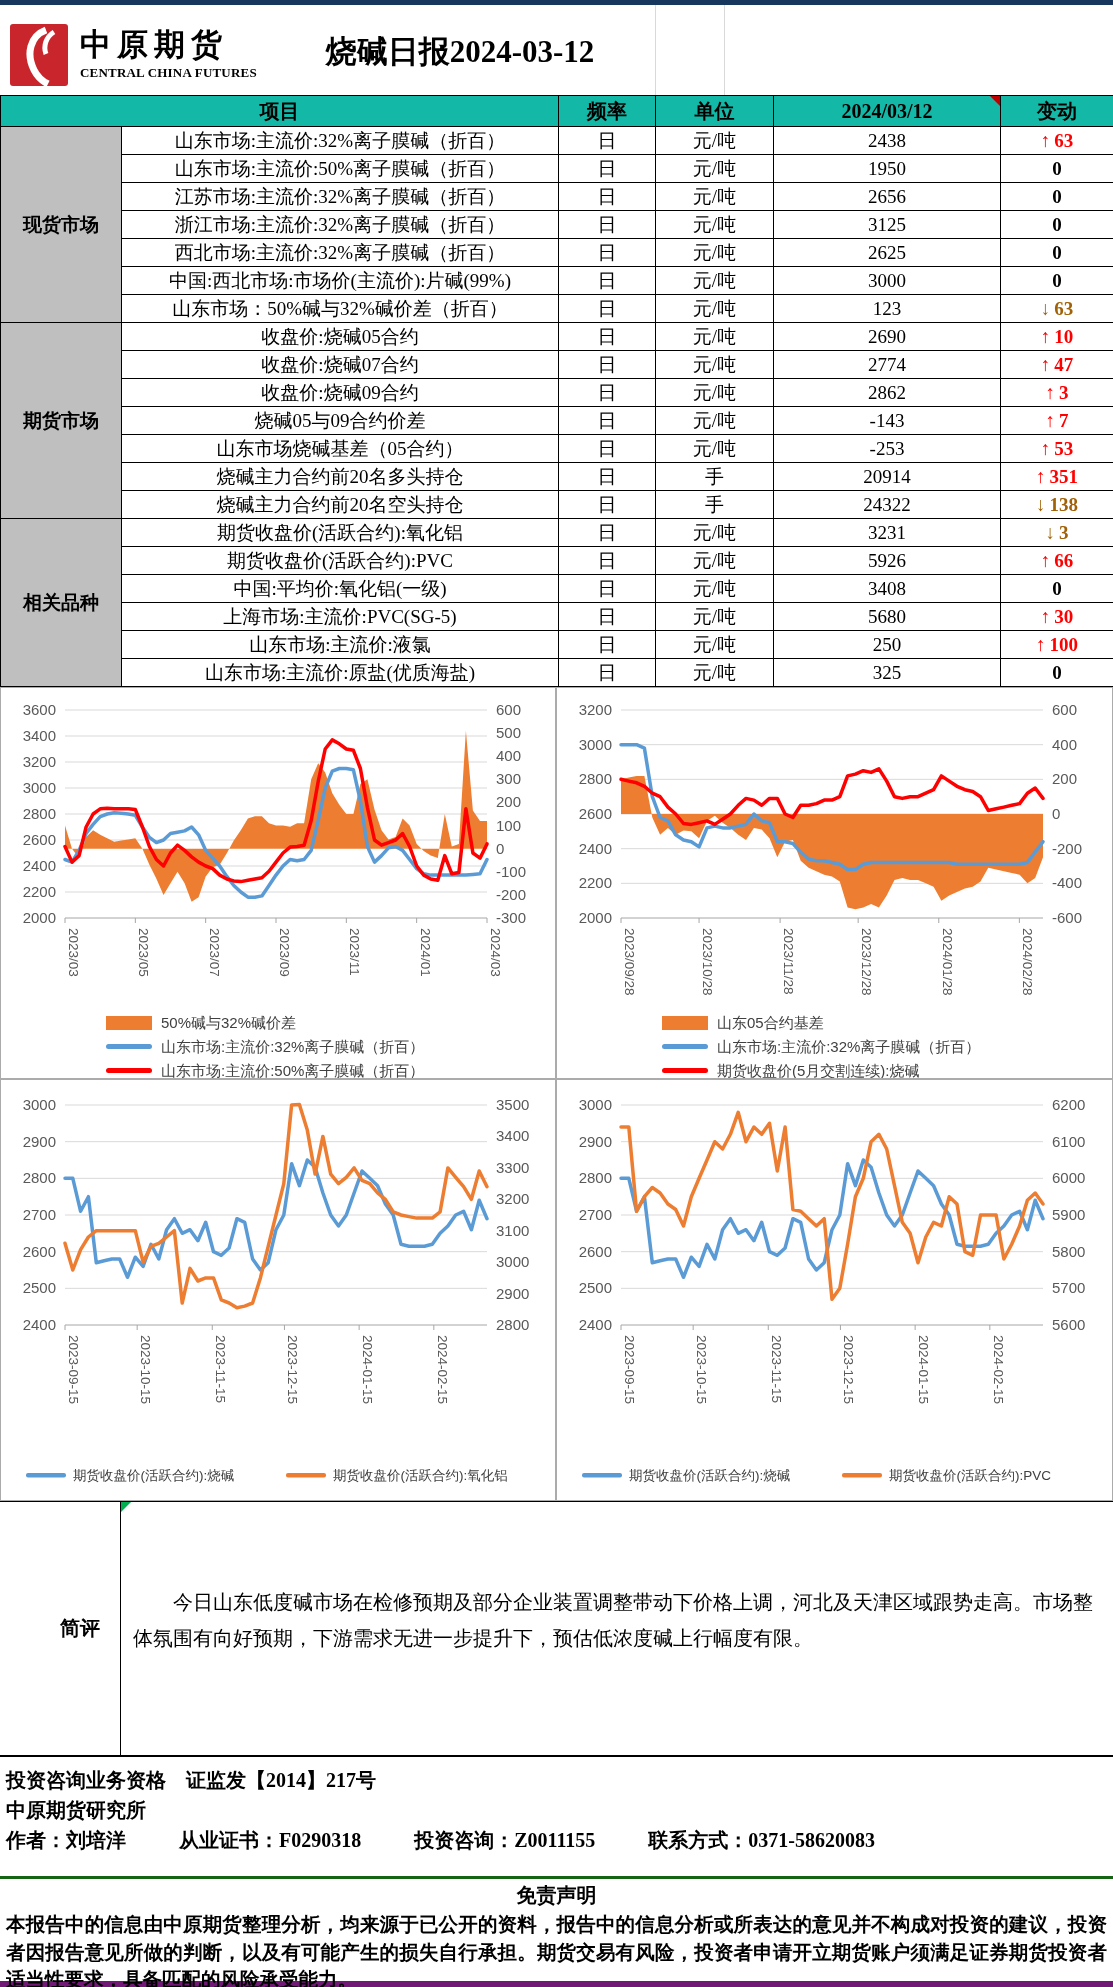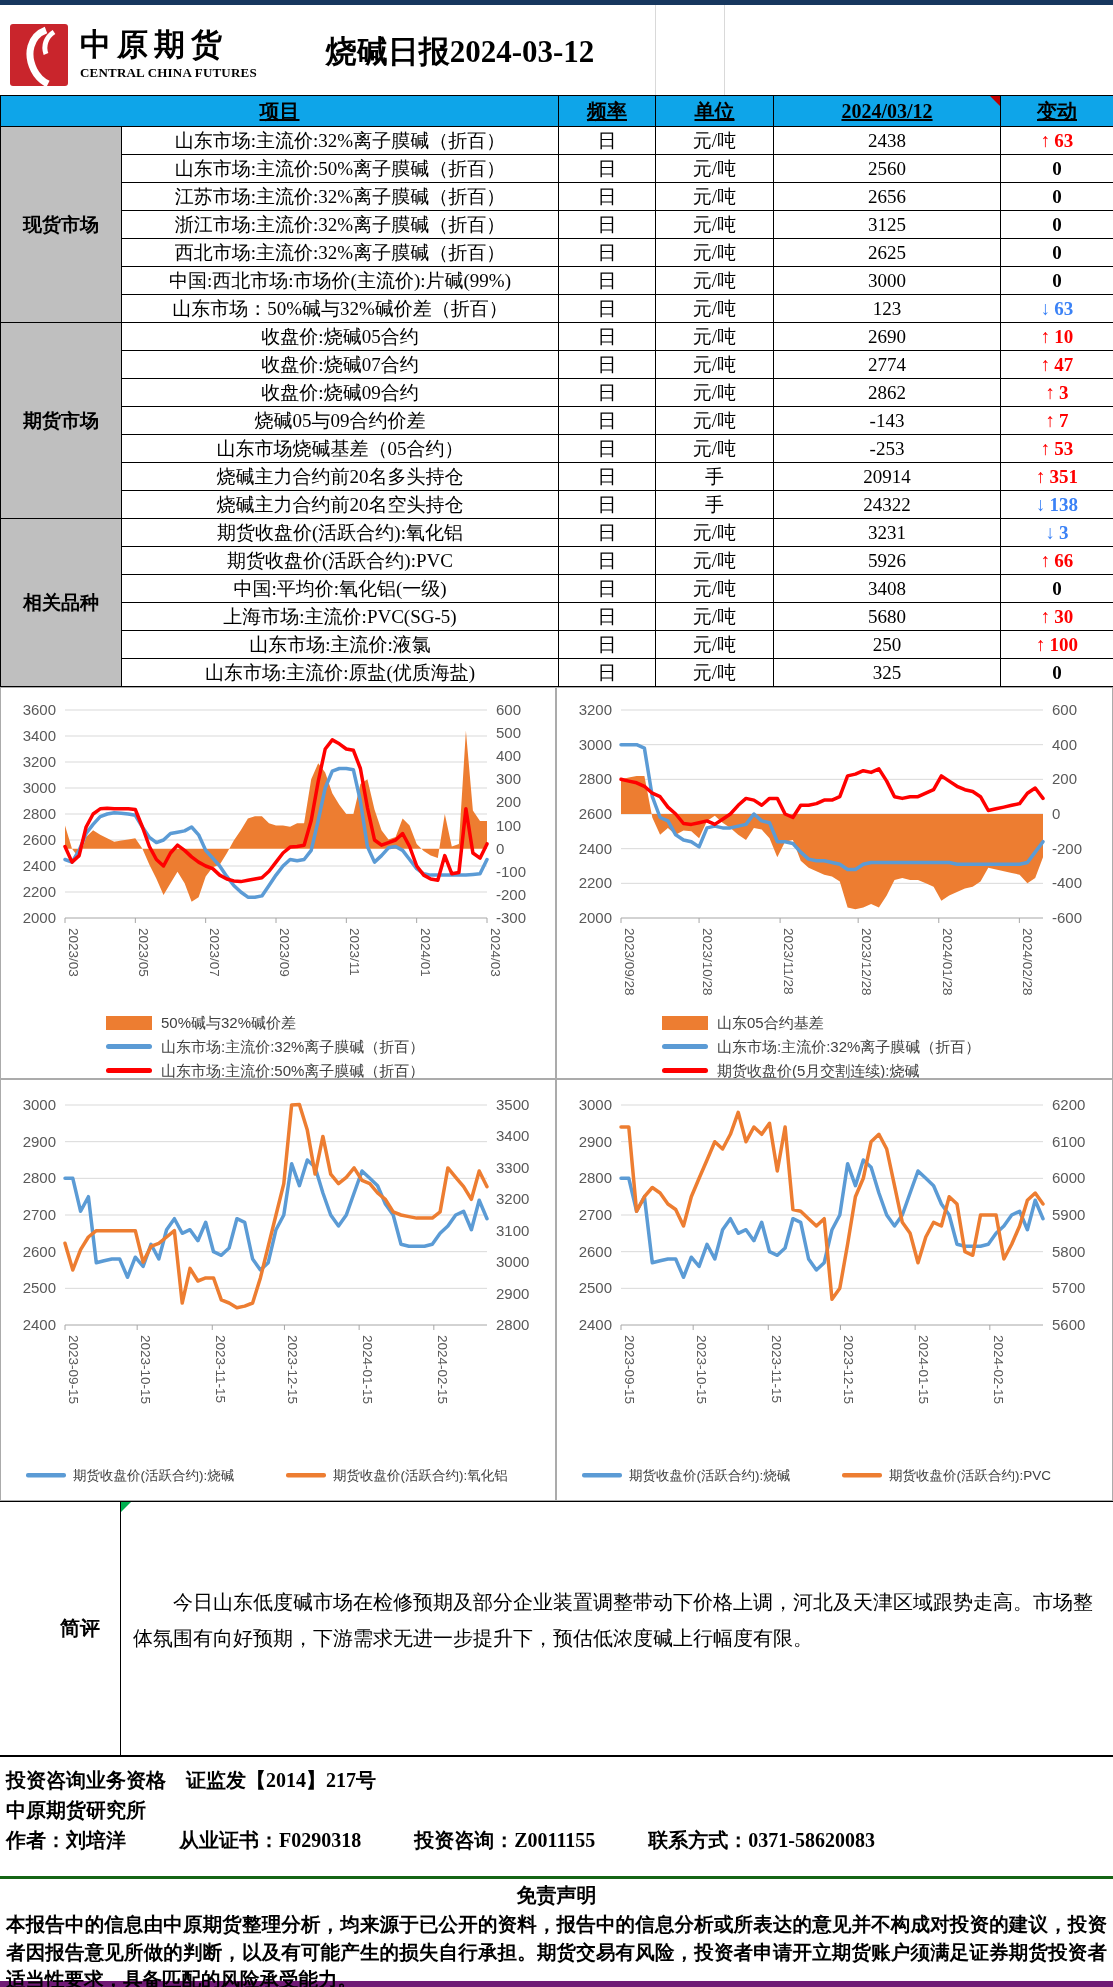--- a/index.html
+++ b/index.html
@@ -12,26 +12,26 @@
   .logo{position:absolute;left:10px;top:10px;display:flex;align-items:flex-start;margin-top:9px;}
   .logo-mark{width:58px;height:62px;}
   .logo-text{margin-left:12px;padding-top:2px;}
   .logo-cn{font-size:31px;font-weight:bold;letter-spacing:6px;line-height:1.25;}
   .logo-en{font-size:13px;font-weight:bold;letter-spacing:0.2px;}
   .title{position:absolute;left:150px;top:26px;width:620px;text-align:center;font-size:31px;font-weight:bold;}
 
   
   table.data{border-collapse:collapse;width:1113px;table-layout:fixed;}
   table.data th,table.data td{border:1px solid #000;padding:0 2px;text-align:center;vertical-align:middle;overflow:hidden;white-space:nowrap;font-size:19px;}
-  table.data thead th{background:#0ea5e9;height:30px;font-weight:bold;font-size:20px;position:relative;text-decoration:underline;}
+  table.data thead th{background:#14b8a6;height:30px;font-weight:bold;font-size:20px;position:relative;}
   table.data td{height:27px;}
   th.group{background:#BFBFBF;font-weight:bold;font-size:20px;}
   td.chg{font-weight:bold;}
   .chg-up{color:#FF0000;}
-  .chg-down{color:#3b82f6;}
+  .chg-down{color:#a16207;}
   .corner-red{position:absolute;top:0;right:0;width:0;height:0;border-left:10px solid transparent;border-top:10px solid #C00000;}
 
   
   .charts{display:grid;grid-template-columns:556px 557px;grid-template-rows:392px 422px;}
   .chart-cell{border:1px solid #ABABAB;box-sizing:border-box;background:#fff;overflow:hidden;}
   .chart-cell svg{display:block;}
   svg text{font-family:"Liberation Sans","DejaVu Sans",sans-serif;}
 
   
   .comment{display:flex;height:256px;box-sizing:border-box;border-top:1px solid #000;border-bottom:2px solid #000;}
@@ -96,21 +96,21 @@
           <td class="item">山东市场:主流价:32%离子膜碱（折百）</td>
           <td class="freq">日</td>
           <td class="unit">元/吨</td>
           <td class="val">2438</td>
           <td class="chg chg-up"><span>↑</span><span> 63</span></td>
         </tr>
         <tr>
           <td class="item">山东市场:主流价:50%离子膜碱（折百）</td>
           <td class="freq">日</td>
           <td class="unit">元/吨</td>
-          <td class="val">2560</td>
+          <td class="val">1950</td>
           <td class="chg">0</td>
         </tr>
         <tr>
           <td class="item">江苏市场:主流价:32%离子膜碱（折百）</td>
           <td class="freq">日</td>
           <td class="unit">元/吨</td>
           <td class="val">2656</td>
           <td class="chg">0</td>
         </tr>
         <tr>

